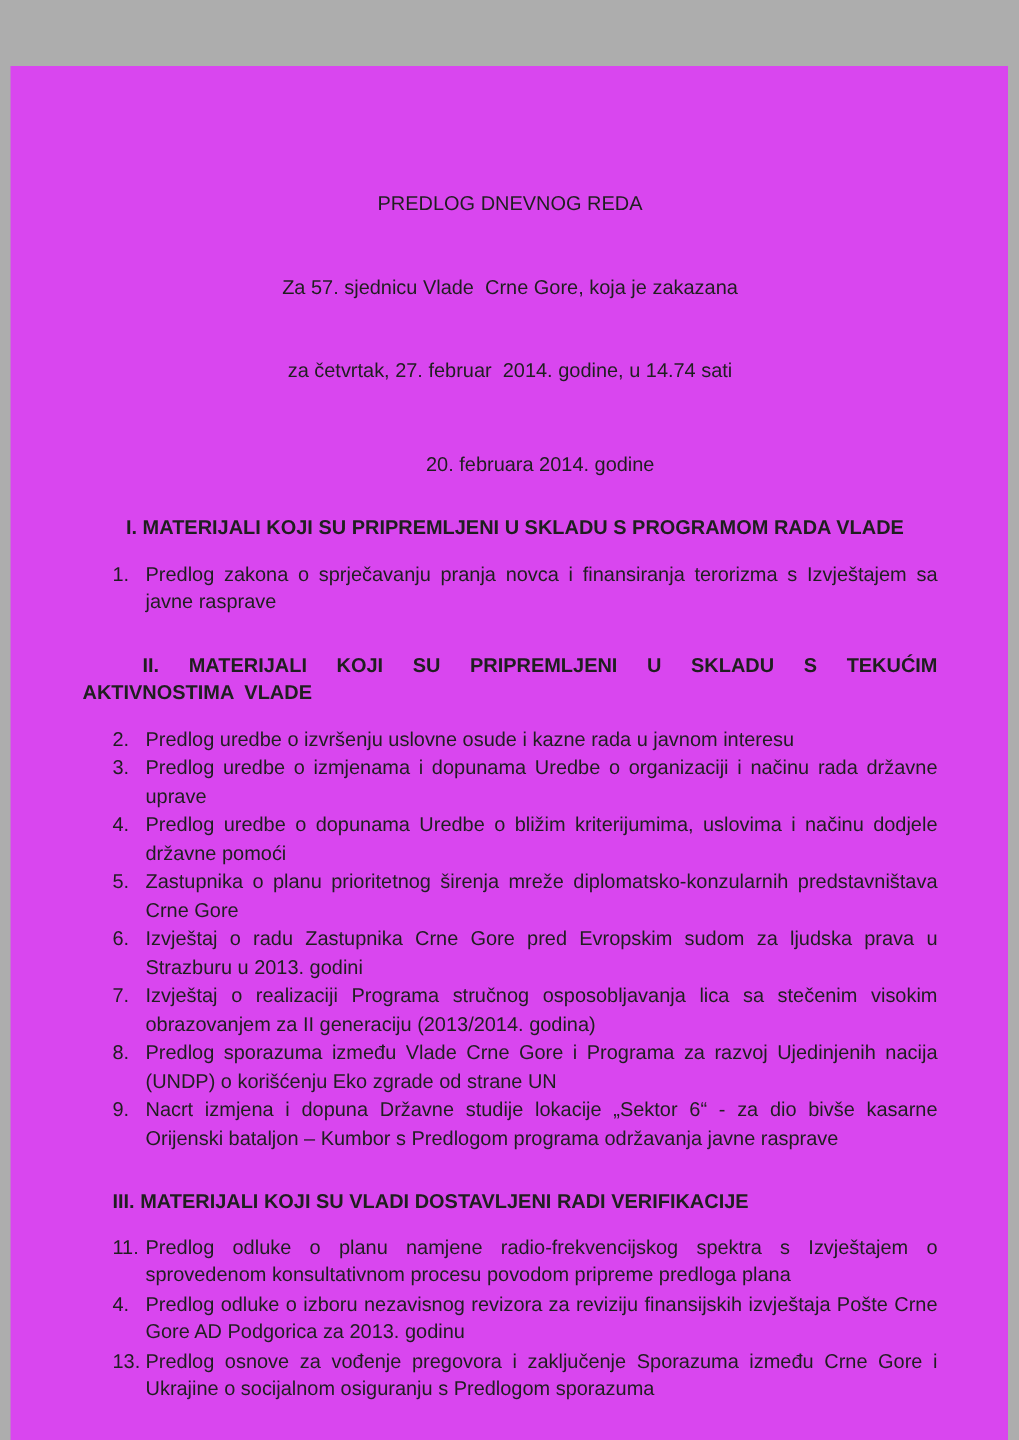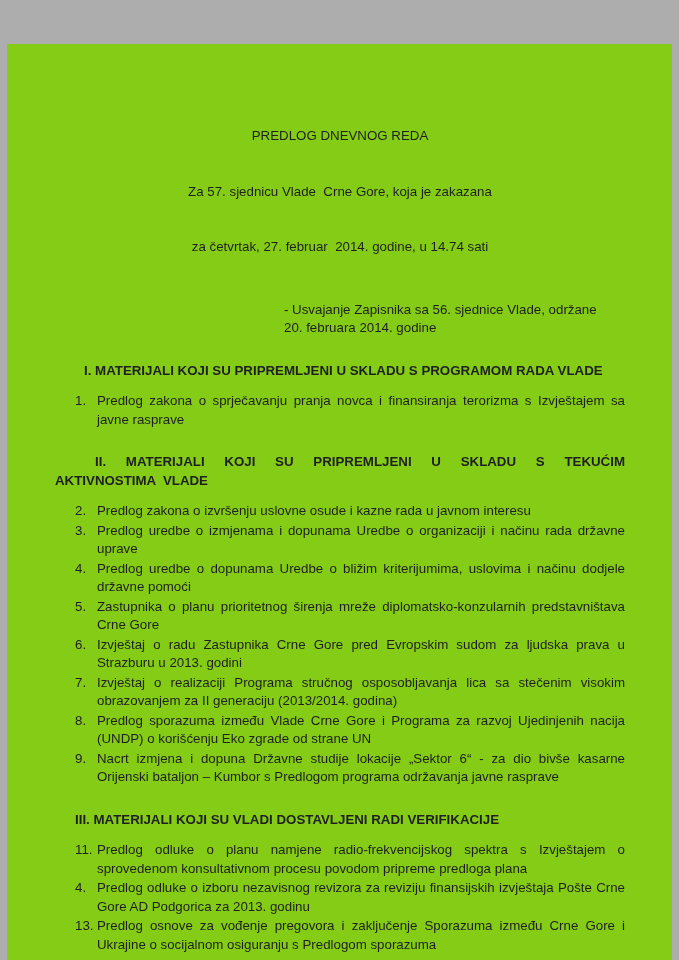--- a/index.html
+++ b/index.html
@@ -10,21 +10,21 @@
     background: #adadad;
     overflow: hidden;
     font-family: "Liberation Sans", sans-serif;
   }
   .page {
     position: absolute;
     left: 7px;
     right: 7px;
     top: 44px;
     bottom: 0;
-    background: #84cc16;
+    background: #d946ef;
     box-sizing: border-box;
     padding: 46px 47px 40px 48px;
     color: #1f1f1f;
     font-size: 13.3px;
     line-height: 18.5px;
   }
   .title-block { text-align: center; white-space: pre-wrap; }
   .title-line { margin: 0; }
   .note-block { margin-top: 7px; margin-left: 229px; }
   .note-line { margin: 0; white-space: pre-wrap; }
@@ -52,39 +52,38 @@
 
 <div class="page">
 
   <div class="title-block">
     <p class="title-line">PREDLOG DNEVNOG REDA</p>
     <p class="title-line">Za 57. sjednicu Vlade  Crne Gore, koja je zakazana</p>
     <p class="title-line">za četvrtak, 27. februar  2014. godine, u 14.74 sati</p>
   </div>
 
   <div class="note-block">
-    <p class="note-line">- Usvajanje Zapisnika sa 56. sjednice Vlade, održane</p>
     <p class="note-line">20. februara 2014. godine</p>
   </div>
 
   <p class="section-heading heading-1">I. MATERIJALI KOJI SU PRIPREMLJENI U SKLADU S PROGRAMOM RADA VLADE</p>
 
   <div class="items">
     <div class="item">
       <span class="num">1.</span>
       <span class="txt">Predlog zakona o sprječavanju pranja novca i finansiranja terorizma s Izvještajem sa javne rasprave</span>
     </div>
   </div>
 
   <p class="section-heading heading-2">II. MATERIJALI KOJI SU PRIPREMLJENI U SKLADU S TEKUĆIM AKTIVNOSTIMA VLADE</p>
 
   <div class="items">
     <div class="item">
       <span class="num">2.</span>
-      <span class="txt">Predlog zakona o izvršenju uslovne osude i kazne rada u javnom interesu</span>
+      <span class="txt">Predlog uredbe o izvršenju uslovne osude i kazne rada u javnom interesu</span>
     </div>
     <div class="item">
       <span class="num">3.</span>
       <span class="txt">Predlog uredbe o izmjenama i dopunama Uredbe o organizaciji i načinu rada državne uprave</span>
     </div>
     <div class="item">
       <span class="num">4.</span>
       <span class="txt">Predlog uredbe o dopunama Uredbe o bližim kriterijumima, uslovima i načinu dodjele državne pomoći</span>
     </div>
     <div class="item">

